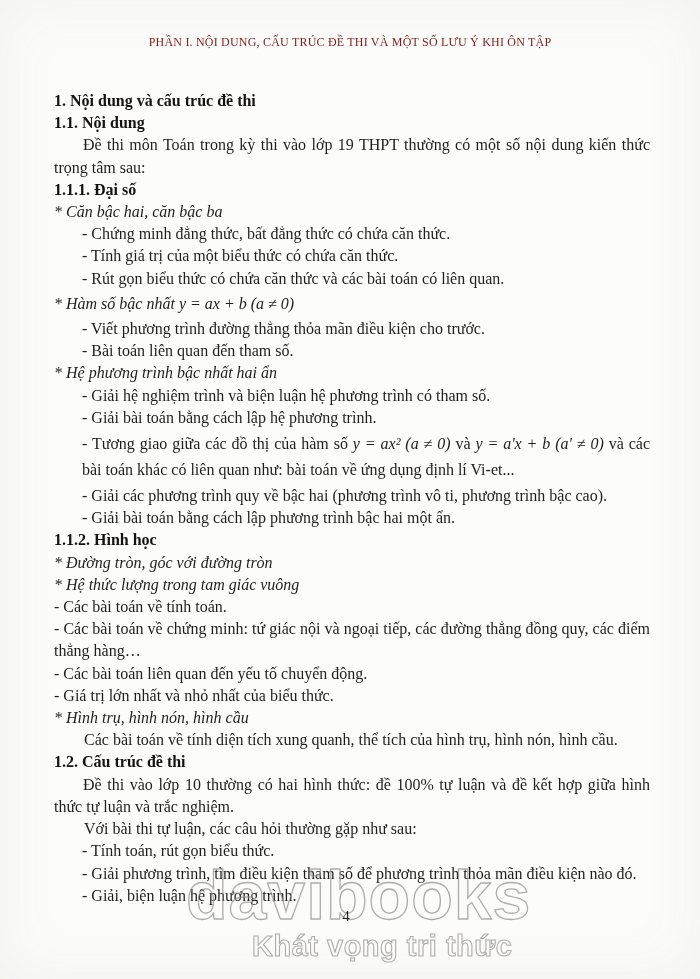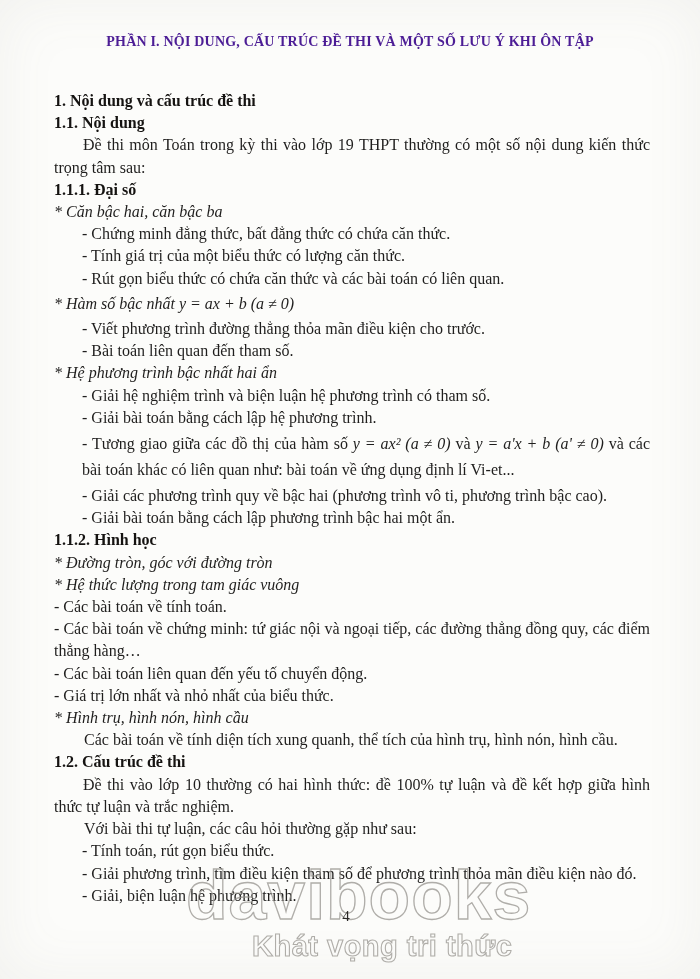--- a/index.html
+++ b/index.html
@@ -10,22 +10,22 @@
     background:#fcfcfa;
     box-shadow:inset 0 0 60px rgba(120,115,105,.08);
     overflow:hidden;
     font-family:"Liberation Serif", serif;
     color:#1f1e1d;
   }
   .title{
     position:relative;z-index:1;
     margin:30px 40px 36px 40px;
     text-align:center;
-    font-size:14px;line-height:24px;
-    font-weight:bold;color:#4c1d95;
+    font-size:12px;line-height:24px;
+    font-weight:normal;color:#7f1d1d;
     letter-spacing:.2px;
   }
   .body{
     position:relative;z-index:1;
     margin:0 50px 0 54px; 
     font-size:16px;
     font-family:Liberation Serif, serif;
   }
   .line{line-height:22.2px;min-height:22.2px;}
   .heading{font-weight:bold;color:#151311;}
@@ -67,21 +67,21 @@
 <div class="page">
   <div class="title">PHẦN I. NỘI DUNG, CẤU TRÚC ĐỀ THI VÀ MỘT SỐ LƯU Ý KHI ÔN TẬP</div>
 
   <div class="body">
       <div class="line heading">1. Nội dung và cấu trúc đề thi</div>
       <div class="line heading">1.1. Nội dung</div>
       <div class="line para">Đề thi môn Toán trong kỳ thi vào lớp 19 THPT thường có một số nội dung kiến thức trọng tâm sau:</div>
       <div class="line heading">1.1.1. Đại số</div>
       <div class="line star">* Căn bậc hai, căn bậc ba</div>
       <div class="line dash-indent">- Chứng minh đẳng thức, bất đẳng thức có chứa căn thức.</div>
-      <div class="line dash-indent">- Tính giá trị của một biểu thức có lượng căn thức.</div>
+      <div class="line dash-indent">- Tính giá trị của một biểu thức có chứa căn thức.</div>
       <div class="line dash-indent">- Rút gọn biểu thức có chứa căn thức và các bài toán có liên quan.</div>
       <div class="line star-math">* Hàm số bậc nhất  y = ax + b (a ≠ 0)</div>
       <div class="line dash-indent">- Viết phương trình đường thẳng thỏa mãn điều kiện cho trước.</div>
       <div class="line dash-indent">- Bài toán liên quan đến tham số.</div>
       <div class="line star">* Hệ phương trình bậc nhất hai ẩn</div>
       <div class="line dash-indent">- Giải hệ nghiệm trình và biện luận hệ phương trình có tham số.</div>
       <div class="line dash-indent">- Giải bài toán bằng cách lập hệ phương trình.</div>
       <div class="line dash-indent-wrap"><span>- Tương giao giữa các đồ thị của hàm số </span><span class="math">y = ax² (a ≠ 0)</span><span> và </span><span class="math">y = a'x + b (a' ≠ 0)</span><span> và các bài toán khác có liên quan như: bài toán về ứng dụng định lí Vi-et...</span></div>
       <div class="line dash-indent">- Giải các phương trình quy về bậc hai (phương trình vô ti, phương trình bậc cao).</div>
       <div class="line dash-indent">- Giải bài toán bằng cách lập phương trình bậc hai một ẩn.</div>

